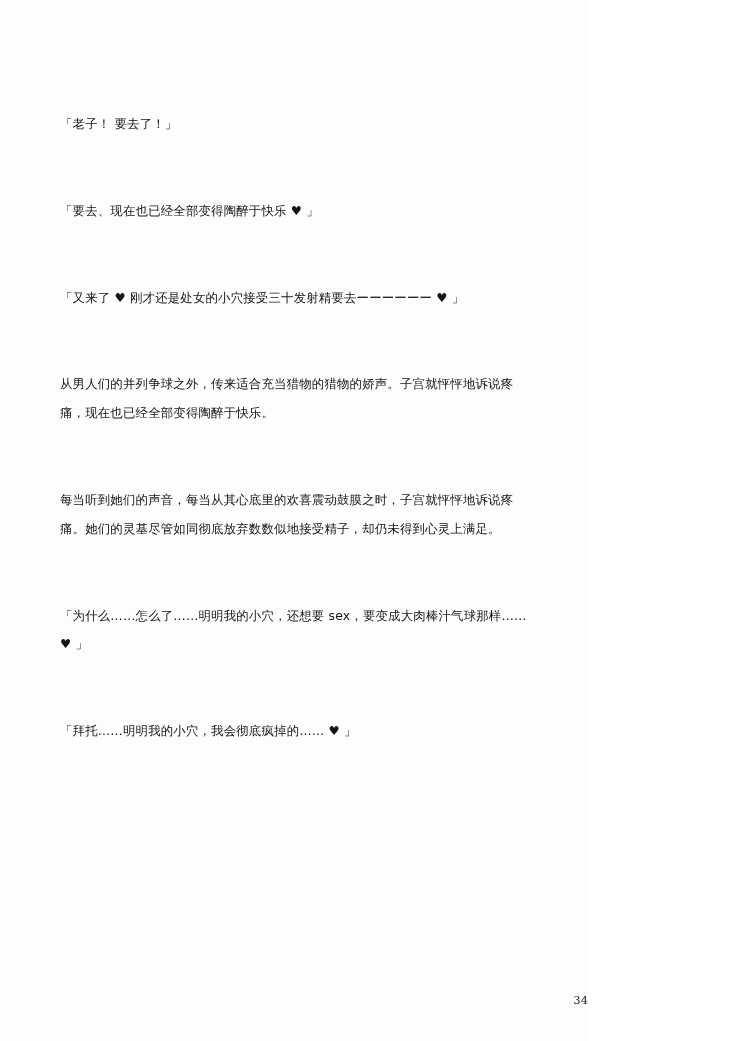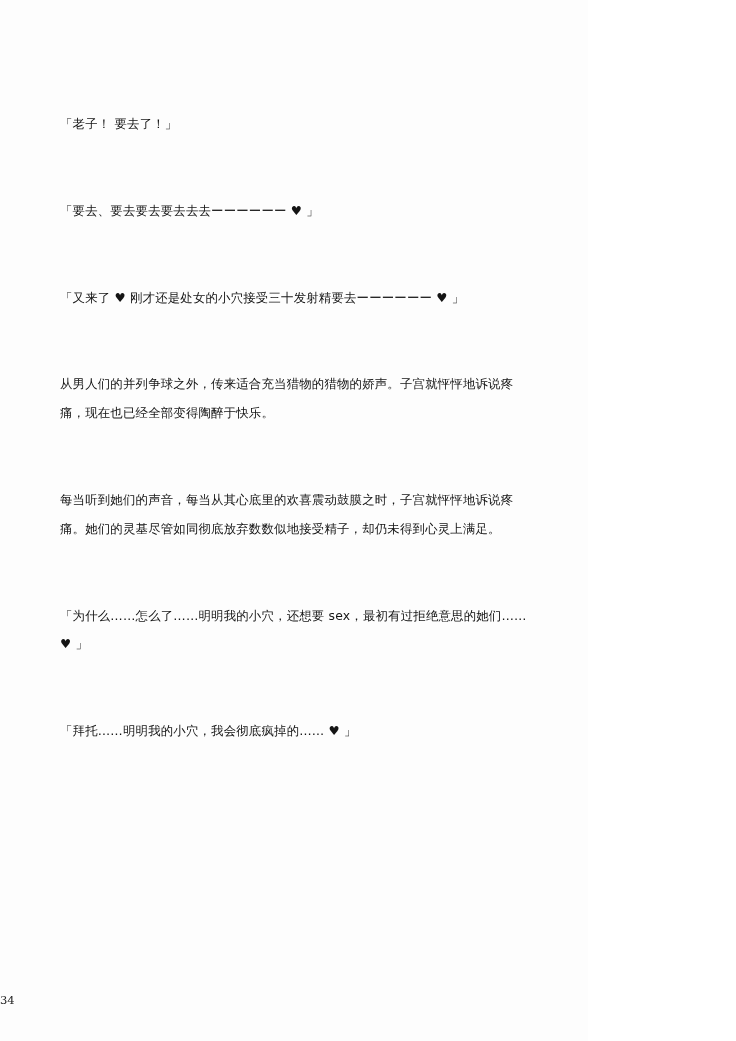--- a/index.html
+++ b/index.html
@@ -36,37 +36,37 @@
     line-height: 28.8px;
     color: #141414;
     white-space: pre-wrap;
     word-break: break-all;
   }
   .page-number {
     position: absolute;
     left: 0;
     right: 0;
     bottom: 34px;
-    text-align: left;
+    text-align: right;
     font-size: 11.5px;
     color: #222222;
     font-family: "DejaVu Serif", "Liberation Serif", serif;
   }
 </style>
 </head>
 <body>
 
 <div id="page">
   <div class="body-text">
     <p class="para">「老子！ 要去了！」</p>
-    <p class="para">「要去、要去要去要去去去ーーーーーー ♥ 」</p>
+    <p class="para">「要去、现在也已经全部变得陶醉于快乐 ♥ 」</p>
     <p class="para">「又来了 ♥ 刚才还是处女的小穴接受三十发射精要去ーーーーーー ♥ 」</p>
     <p class="para">从男人们的并列争球之外，传来适合充当猎物的猎物的娇声。子宫就怦怦地诉说疼痛，现在也已经全部变得陶醉于快乐。</p>
     <p class="para">每当听到她们的声音，每当从其心底里的欢喜震动鼓膜之时，子宫就怦怦地诉说疼痛。她们的灵基尽管如同彻底放弃数数似地接受精子，却仍未得到心灵上满足。</p>
-    <p class="para">「为什么……怎么了……明明我的小穴，还想要 sex，最初有过拒绝意思的她们…… ♥ 」</p>
+    <p class="para">「为什么……怎么了……明明我的小穴，还想要 sex，要变成大肉棒汁气球那样…… ♥ 」</p>
     <p class="para">「拜托……明明我的小穴，我会彻底疯掉的…… ♥ 」</p>
     
     
     
     
     
     
     
     
     

